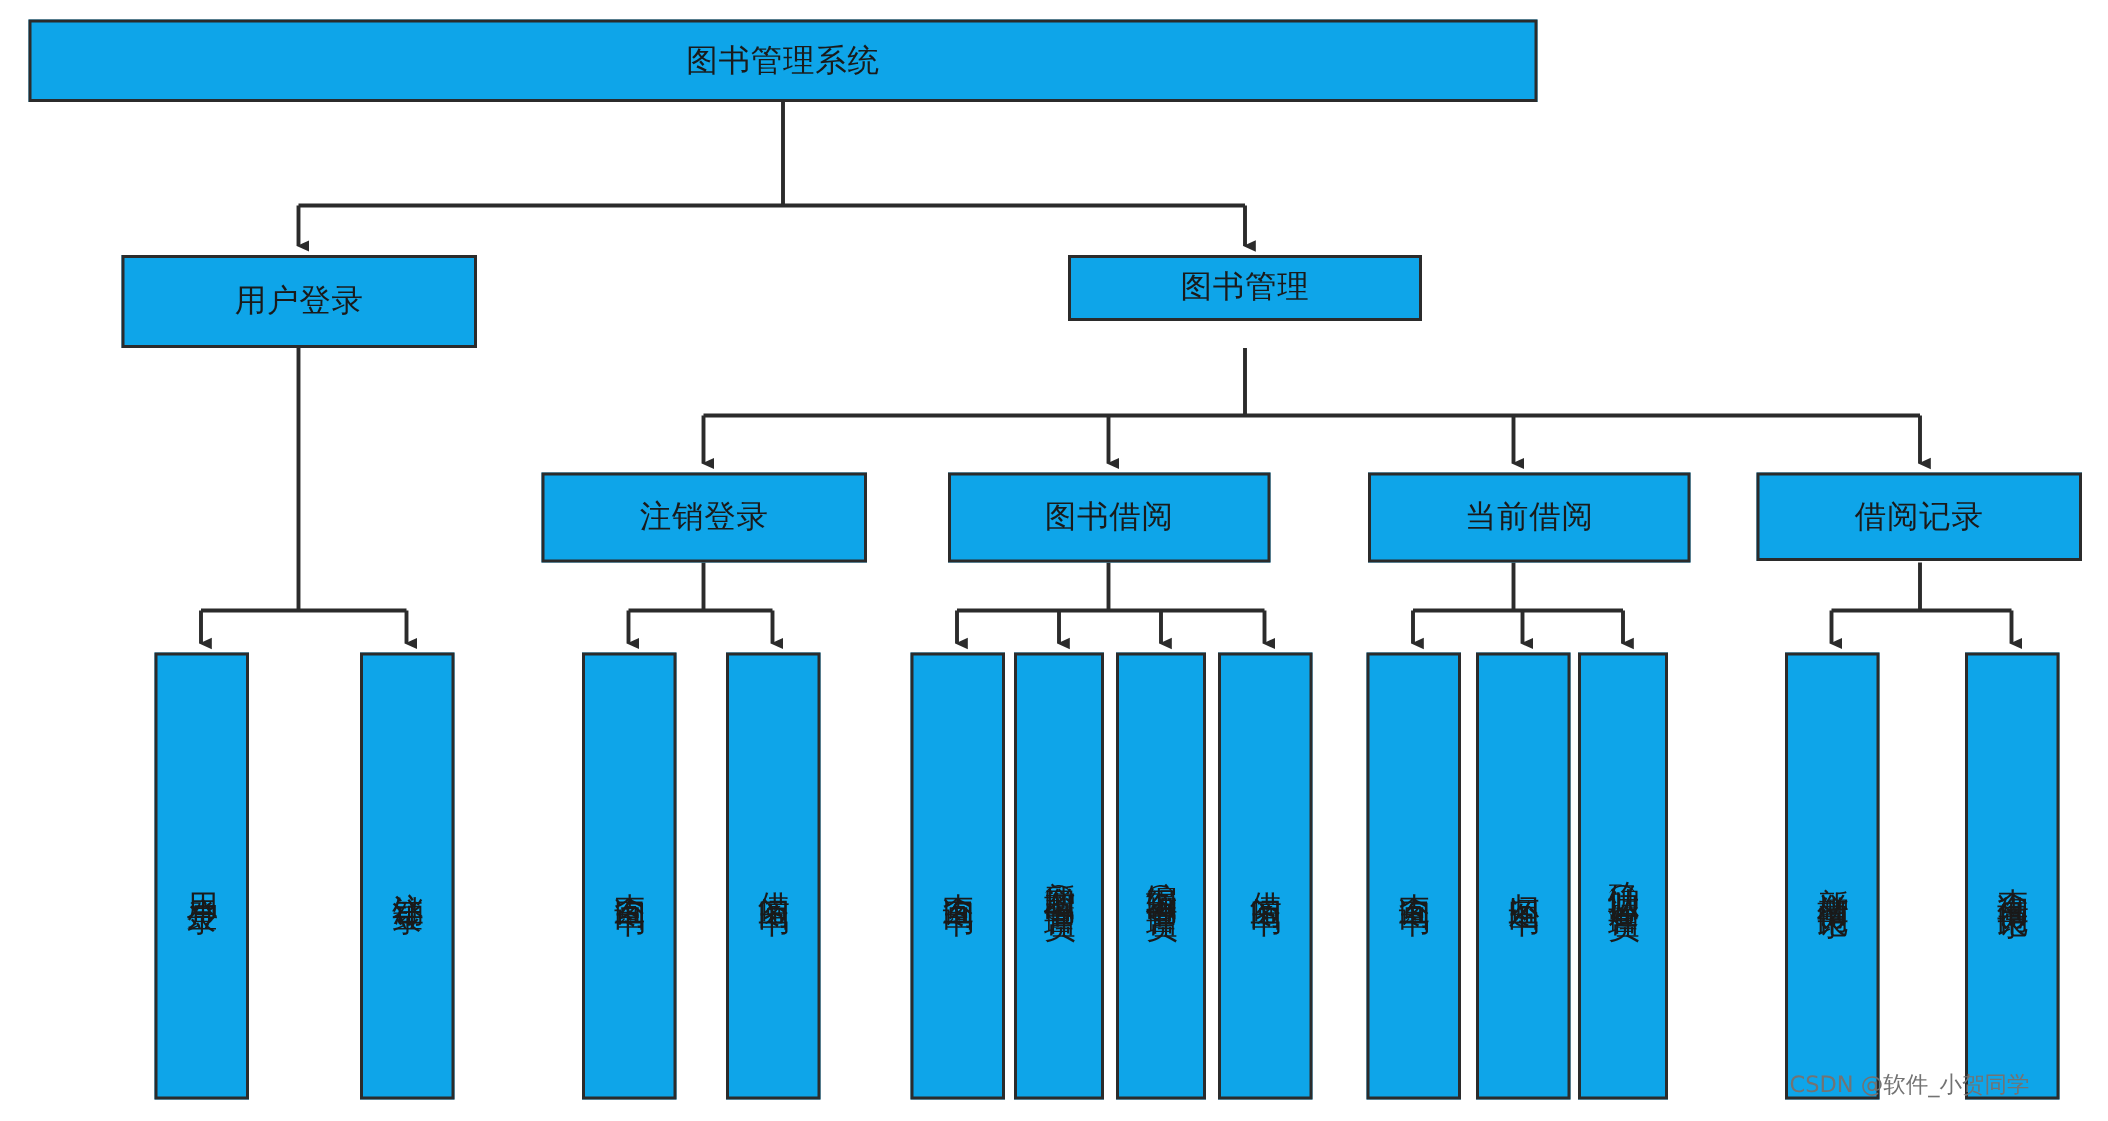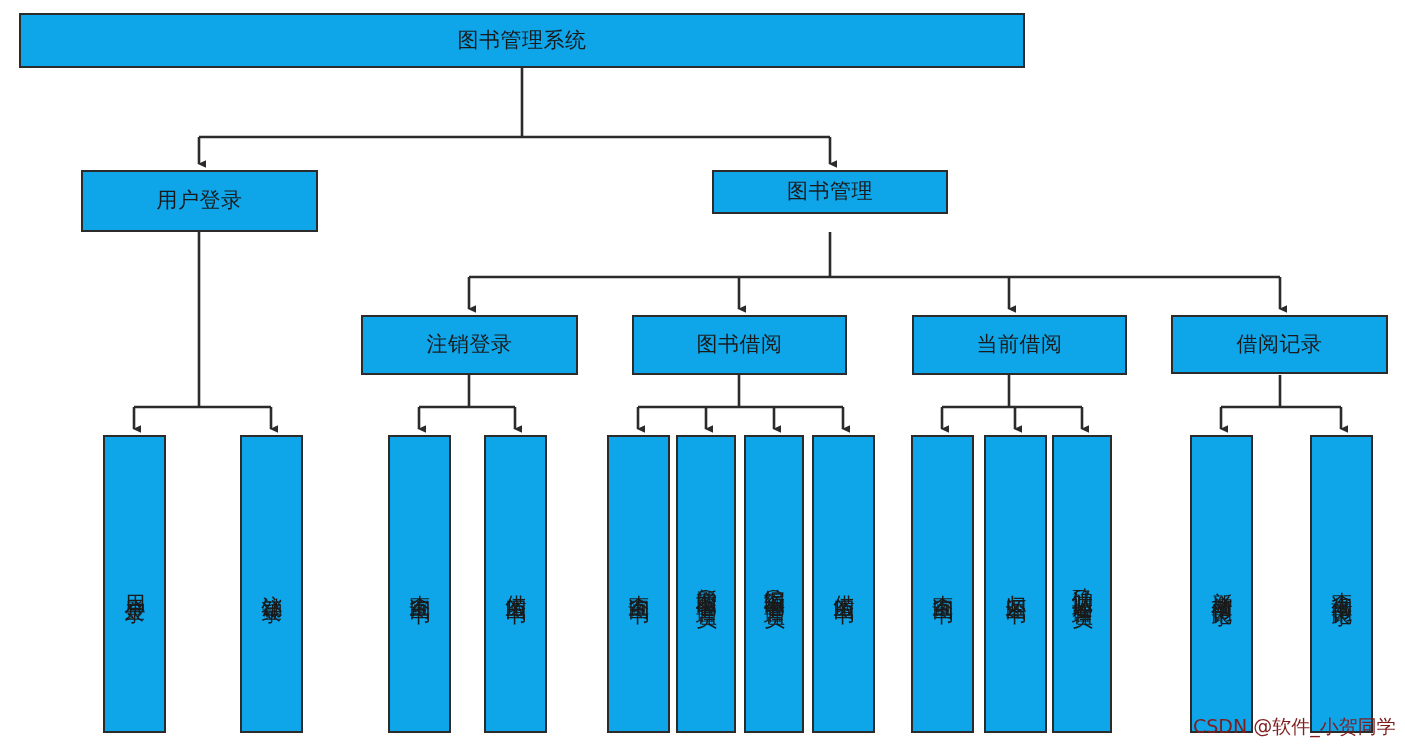--- a/index.html
+++ b/index.html
@@ -58,22 +58,22 @@
     left: 0;
     top: 0;
     width: 1405px;
     height: 747px;
     pointer-events: none;
   }
   #watermark {
     position: absolute;
     left: 1193px;
     top: 714px;
-    font-size: 19px;
-    color: #7f1d1d;
+    font-size: 15px;
+    color: #737373;
     white-space: nowrap;
     font-family: "DejaVu Sans", "Liberation Sans", sans-serif;
   }
 </style>
 </head>
 <body>
 
 <div id="diagram-root">
 
   <svg id="connector-layer" viewBox="0 0 1405 747" width="1405" height="747" xmlns="http://www.w3.org/2000/svg">

